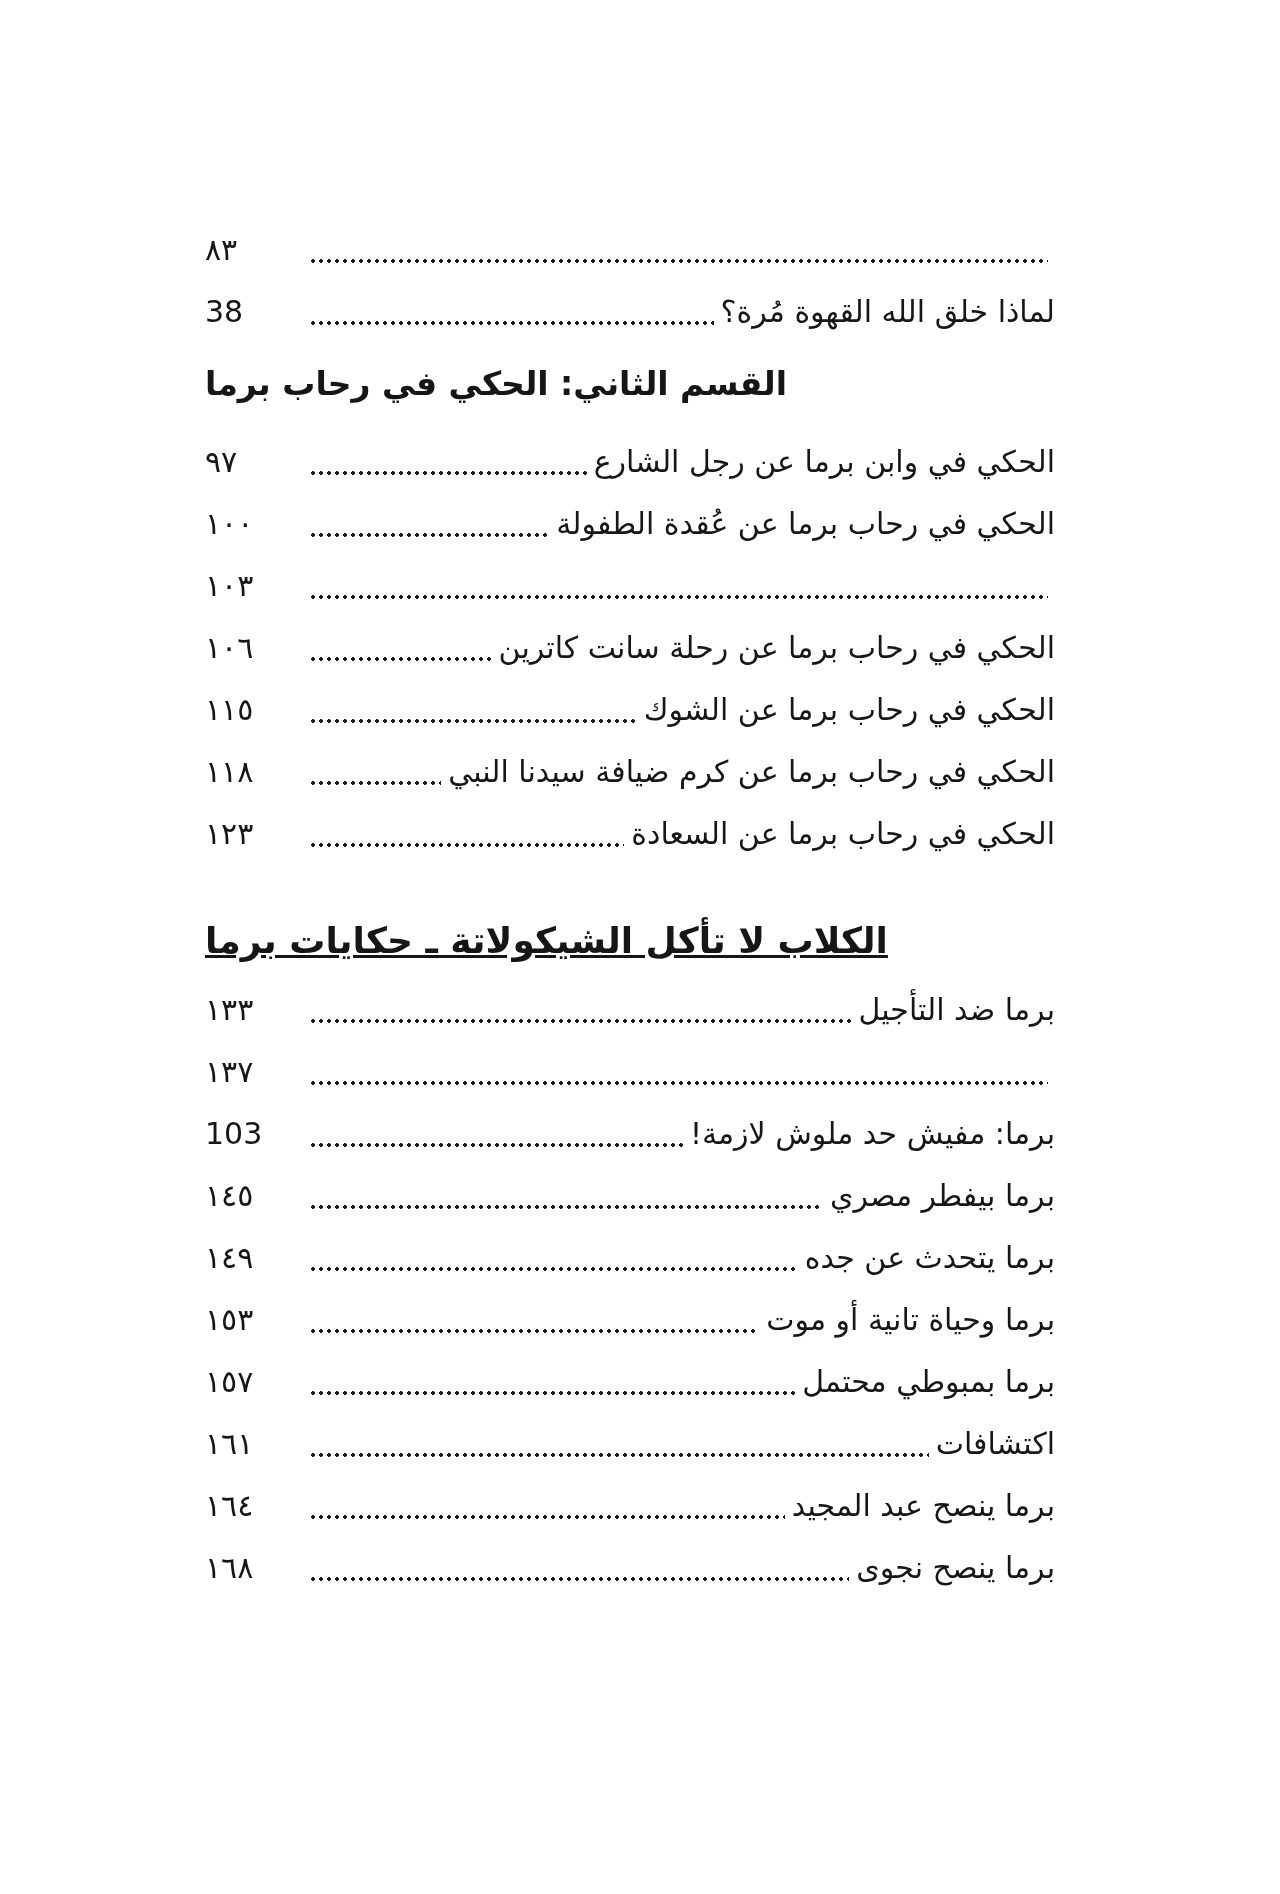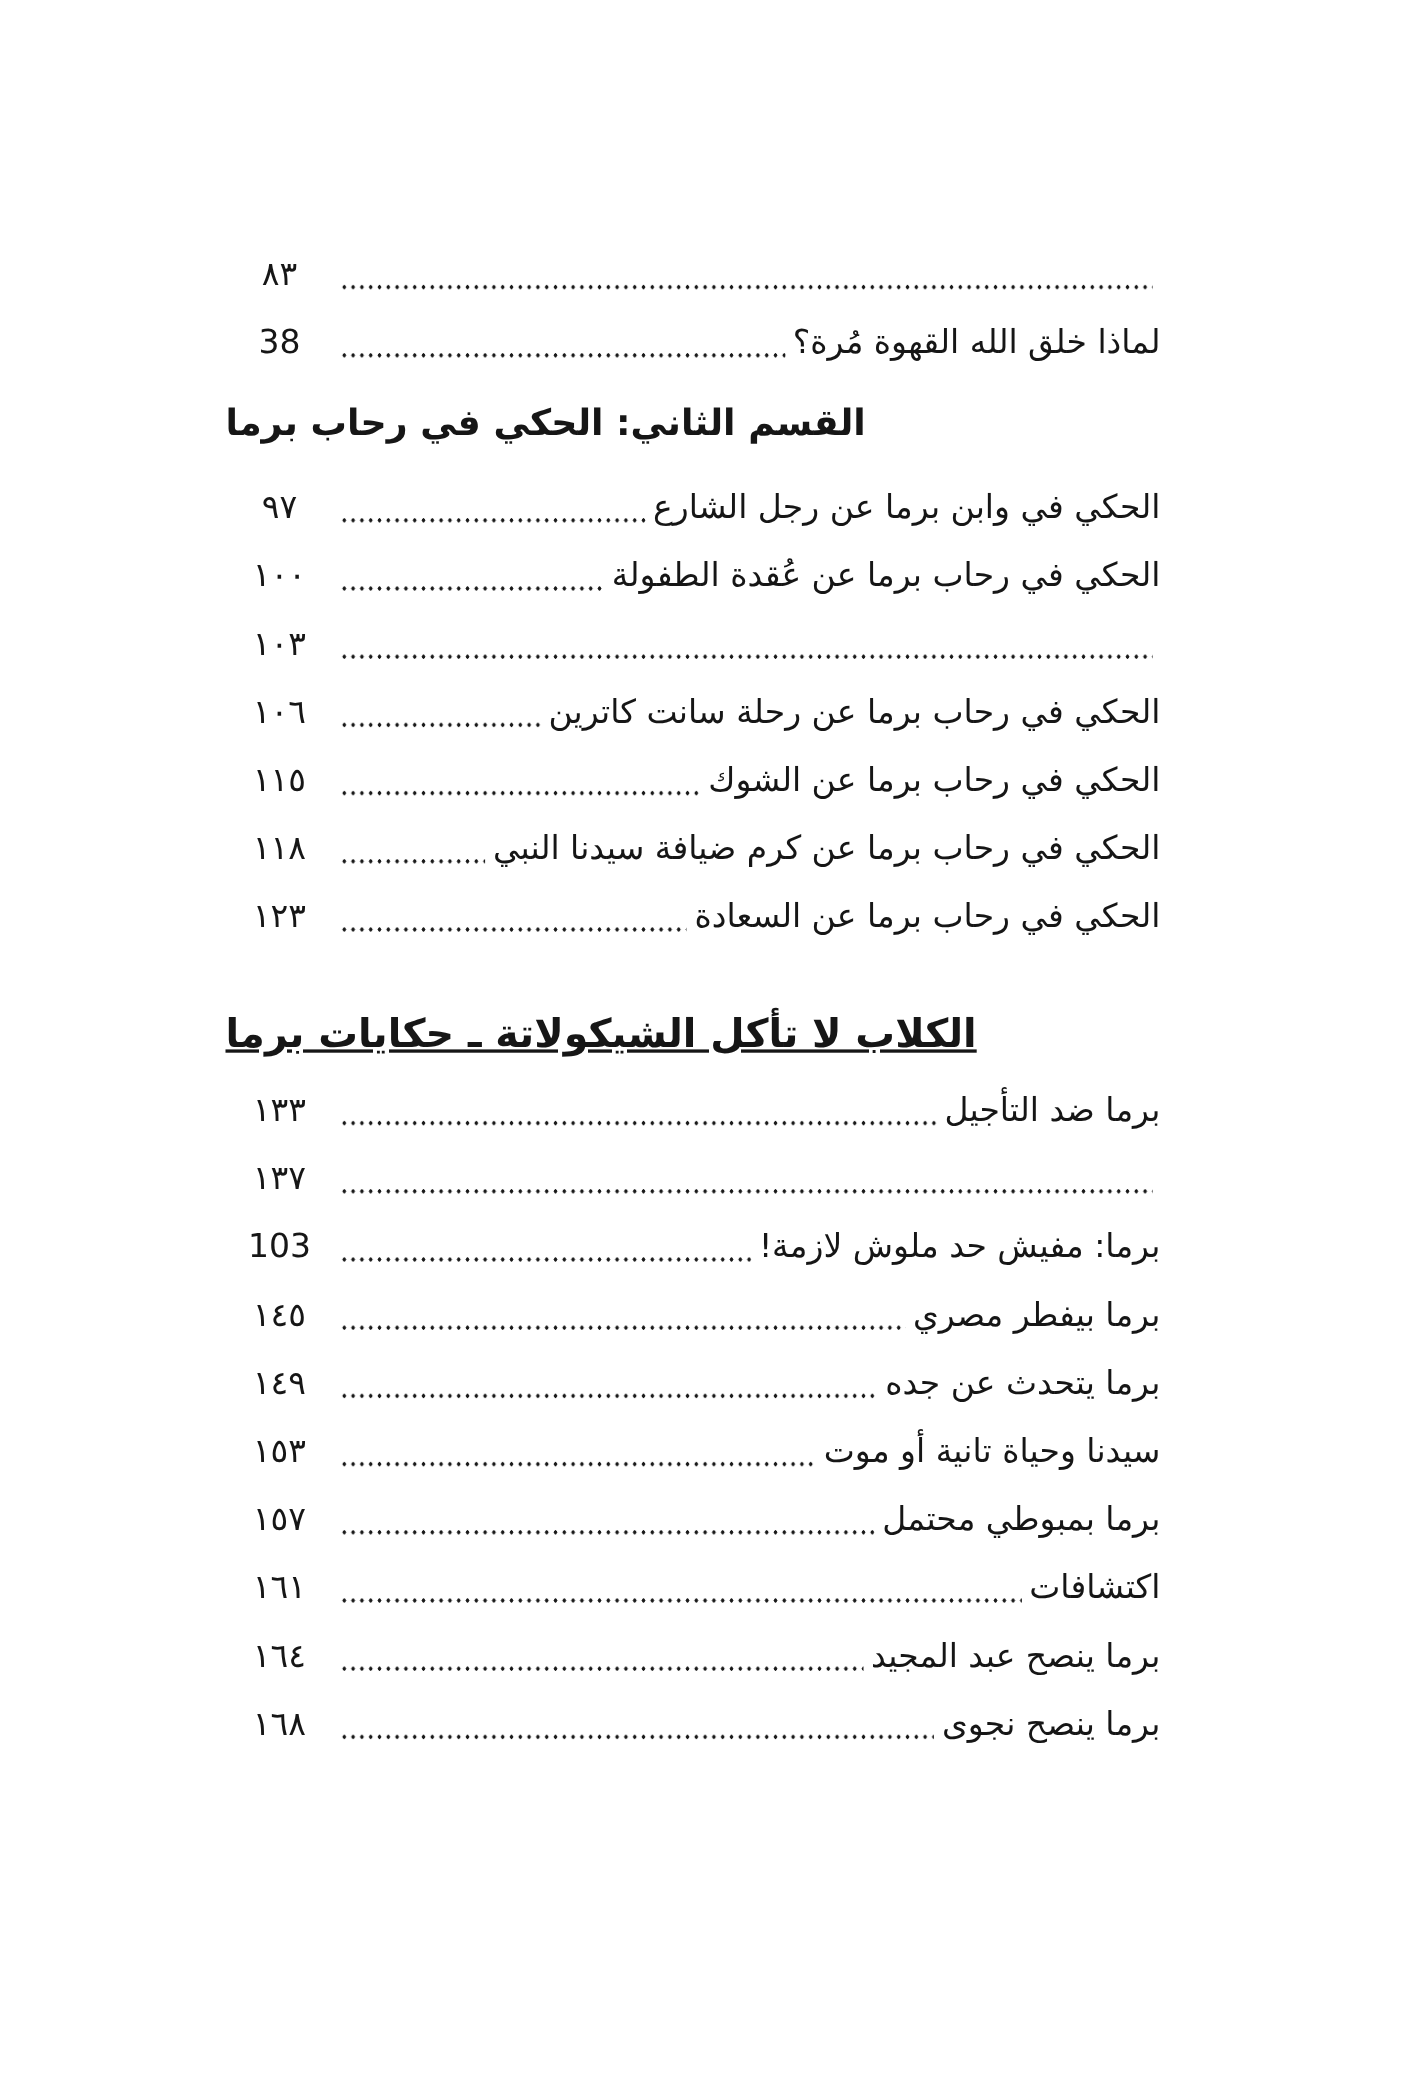--- a/index.html
+++ b/index.html
@@ -39,21 +39,21 @@
     align-self: stretch;
     margin: 0 7px 0 6px;
     background-image: radial-gradient(circle, #1a1a1a 1.6px, rgba(0,0,0,0) 1.9px);
     background-size: 8px 4px;
     background-repeat: repeat-x;
     background-position: left bottom 18px;
   }
   .num {
     flex: 0 0 auto;
     min-width: 98px;
-    text-align: center;
+    text-align: left;
   }
   .hdr {
     font-weight: bold;
     text-align: left;
     margin: 0;
   }
   .hdr1 { margin-top: 16px; height: 50px; line-height: 50px; font-size: 33px; }
   .hdr2 { margin-top: 48px; height: 56px; line-height: 56px; font-size: 36px; text-decoration: underline; }
   .sec1 .entries { margin-top: 22px; }
   .sec2 .entries { margin-top: 10px; }
@@ -139,21 +139,21 @@
           <span class="title">برما بيفطر مصري</span>
           <span class="dots"></span>
           <span class="num">١٤٥</span>
         </div>
         <div class="row">
           <span class="title">برما يتحدث عن جده</span>
           <span class="dots"></span>
           <span class="num">١٤٩</span>
         </div>
         <div class="row">
-          <span class="title">سيدنا وحياة تانية أو موت</span>
+          <span class="title">برما وحياة تانية أو موت</span>
           <span class="dots"></span>
           <span class="num">١٥٣</span>
         </div>
         <div class="row">
           <span class="title">برما بمبوطي محتمل</span>
           <span class="dots"></span>
           <span class="num">١٥٧</span>
         </div>
         <div class="row">
           <span class="title">اكتشافات</span>

